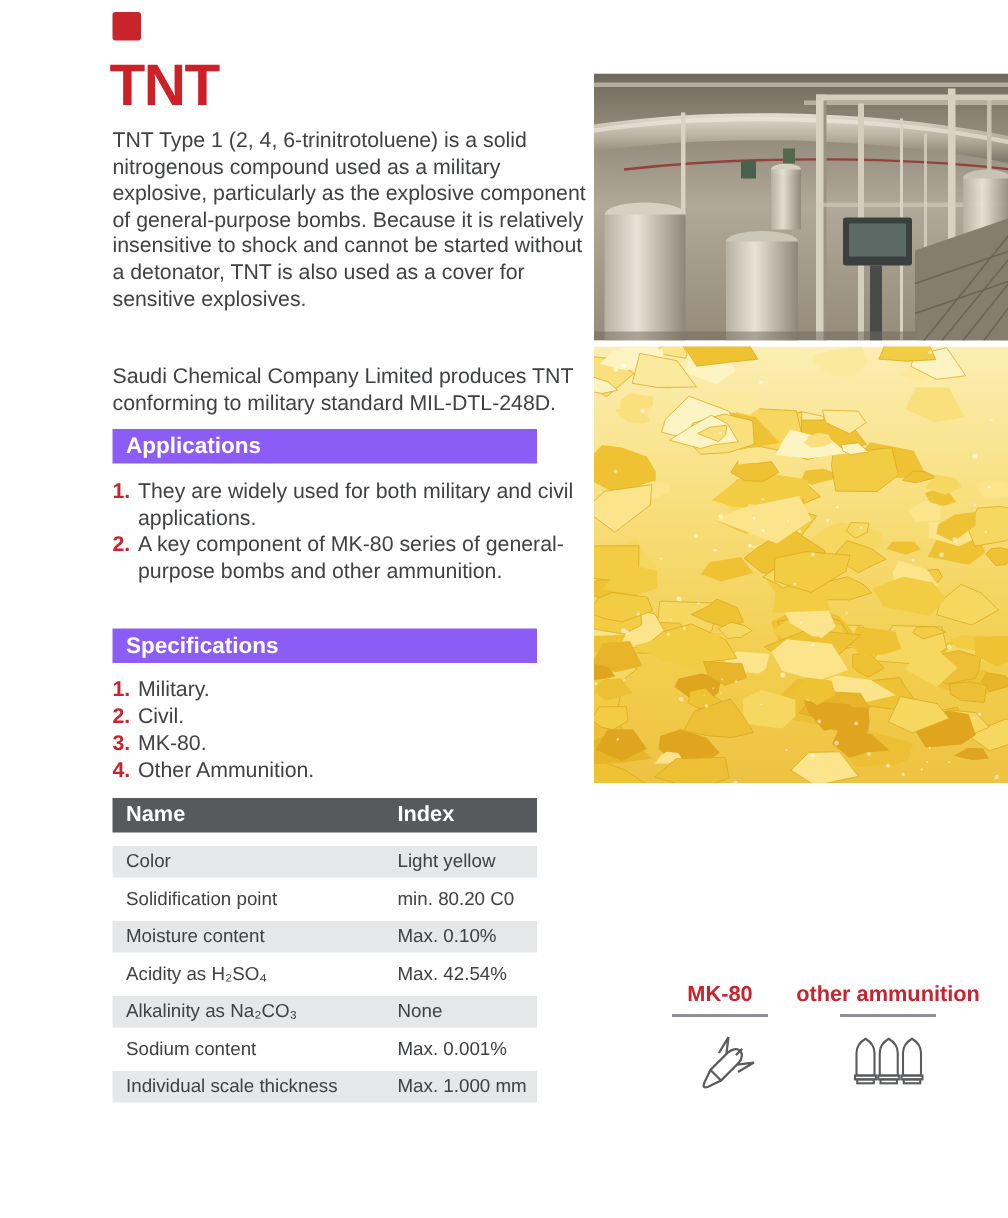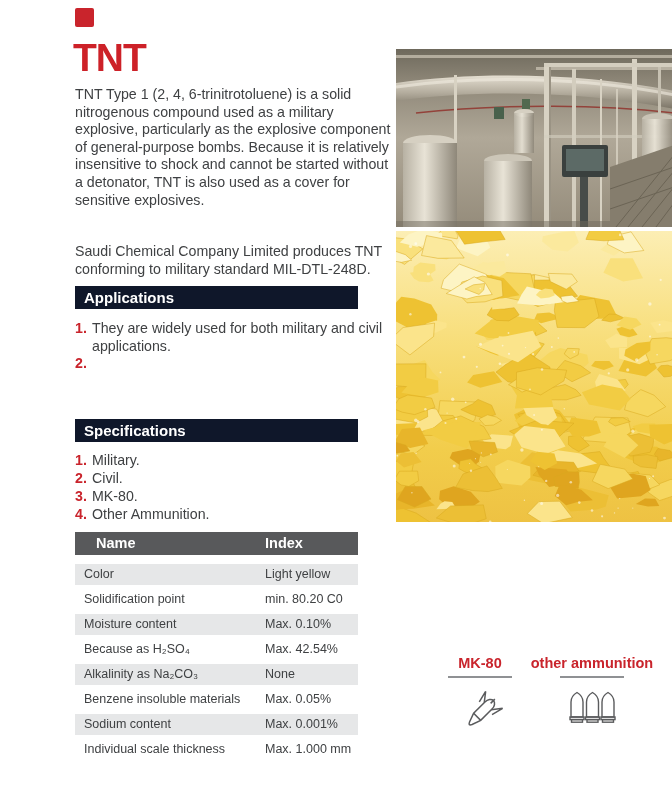--- a/index.html
+++ b/index.html
@@ -4,32 +4,32 @@
 <style>
   html,body{margin:0;padding:0;background:#ffffff;}
   #page{position:relative;width:672px;height:812px;background:#fff;overflow:hidden;
         font-family:"Liberation Sans","DejaVu Sans",sans-serif;color:#3f4143;margin-left:40px;}
   .abs{position:absolute;}
   #logo{left:35px;top:8px;width:19px;height:19px;background:#c9242c;border-radius:2px;}
   #title{left:33px;top:36px;font-size:39px;font-weight:bold;color:#cd2128;letter-spacing:-1px;}
   .body-text{font-size:14.2px;line-height:17.6px;}
   #intro{left:35px;top:86px;width:322px;}
   #producer{left:35px;top:243px;width:322px;}
-  .section-bar{left:35px;width:283px;height:23px;background:#0f172a;color:#fff;
+  .section-bar{left:35px;width:283px;height:23px;background:#8b5cf6;color:#fff;
                font-weight:bold;font-size:15px;line-height:23px;padding-left:9px;box-sizing:border-box;}
   #apps-bar{top:286px;}
   #specs-bar{top:419px;}
   #apps-list{left:35px;top:320px;width:318px;}
   #specs-list{left:35px;top:451px;width:318px;}
   .num-item{position:relative;padding-left:17px;font-size:14.2px;line-height:17.6px;}
   #specs-list .num-item{line-height:18px;}
   .num{position:absolute;left:0;color:#c9242c;font-weight:bold;}
   
   #dtable{left:35px;top:532px;width:283px;font-size:12.5px;}
-  .thead{height:23px;background:#58595b;color:#fff;font-weight:bold;font-size:14.5px;line-height:23px;position:relative;margin-bottom:9px;padding-left:12px;}
+  .thead{height:23px;background:#58595b;color:#fff;font-weight:bold;font-size:14.5px;line-height:23px;position:relative;margin-bottom:9px;}
   .c1{padding-left:9px;}
   .c2{position:absolute;left:190px;top:0;}
   .trow{position:relative;height:21px;line-height:21px;margin-bottom:4px;}
   .trow:nth-child(odd){background:#e6e7e8;}
   
   #photo-plant{left:356px;top:49px;width:278px;height:178px;}
   #photo-flakes{left:356px;top:231px;width:278px;height:291px;}
   #photo-plant svg,#photo-flakes svg{display:block;}
   
   .use-cell{position:absolute;width:112px;text-align:center;}
@@ -56,20 +56,21 @@
 
   <div class="abs section-bar" id="apps-bar">Applications</div>
 
   <div class="abs" id="apps-list">
     <div class="num-item">
       <span class="num">1.</span>
       <span>They are widely used for both military and civil applications.</span>
     </div>
     <div class="num-item">
       <span class="num">2.</span>
+      <span>A key component of MK-80 series of general-purpose bombs and other ammunition.</span>
     </div>
   </div>
 
   <div class="abs section-bar" id="specs-bar">Specifications</div>
 
   <div class="abs" id="specs-list">
     <div class="num-item">
       <span class="num">1.</span>
       <span>Military.</span>
     </div>
@@ -99,30 +100,26 @@
       </div>
       <div class="trow">
         <span class="c1">Solidification point</span>
         <span class="c2">min. 80.20 C0</span>
       </div>
       <div class="trow">
         <span class="c1">Moisture content</span>
         <span class="c2">Max. 0.10%</span>
       </div>
       <div class="trow">
-        <span class="c1">Because as H₂SO₄</span>
+        <span class="c1">Acidity as H₂SO₄</span>
         <span class="c2">Max. 42.54%</span>
       </div>
       <div class="trow">
         <span class="c1">Alkalinity as Na₂CO₃</span>
         <span class="c2">None</span>
-      </div>
-      <div class="trow">
-        <span class="c1">Benzene insoluble materials</span>
-        <span class="c2">Max. 0.05%</span>
       </div>
       <div class="trow">
         <span class="c1">Sodium content</span>
         <span class="c2">Max. 0.001%</span>
       </div>
       <div class="trow">
         <span class="c1">Individual scale thickness</span>
         <span class="c2">Max. 1.000 mm</span>
       </div>
     </div>

